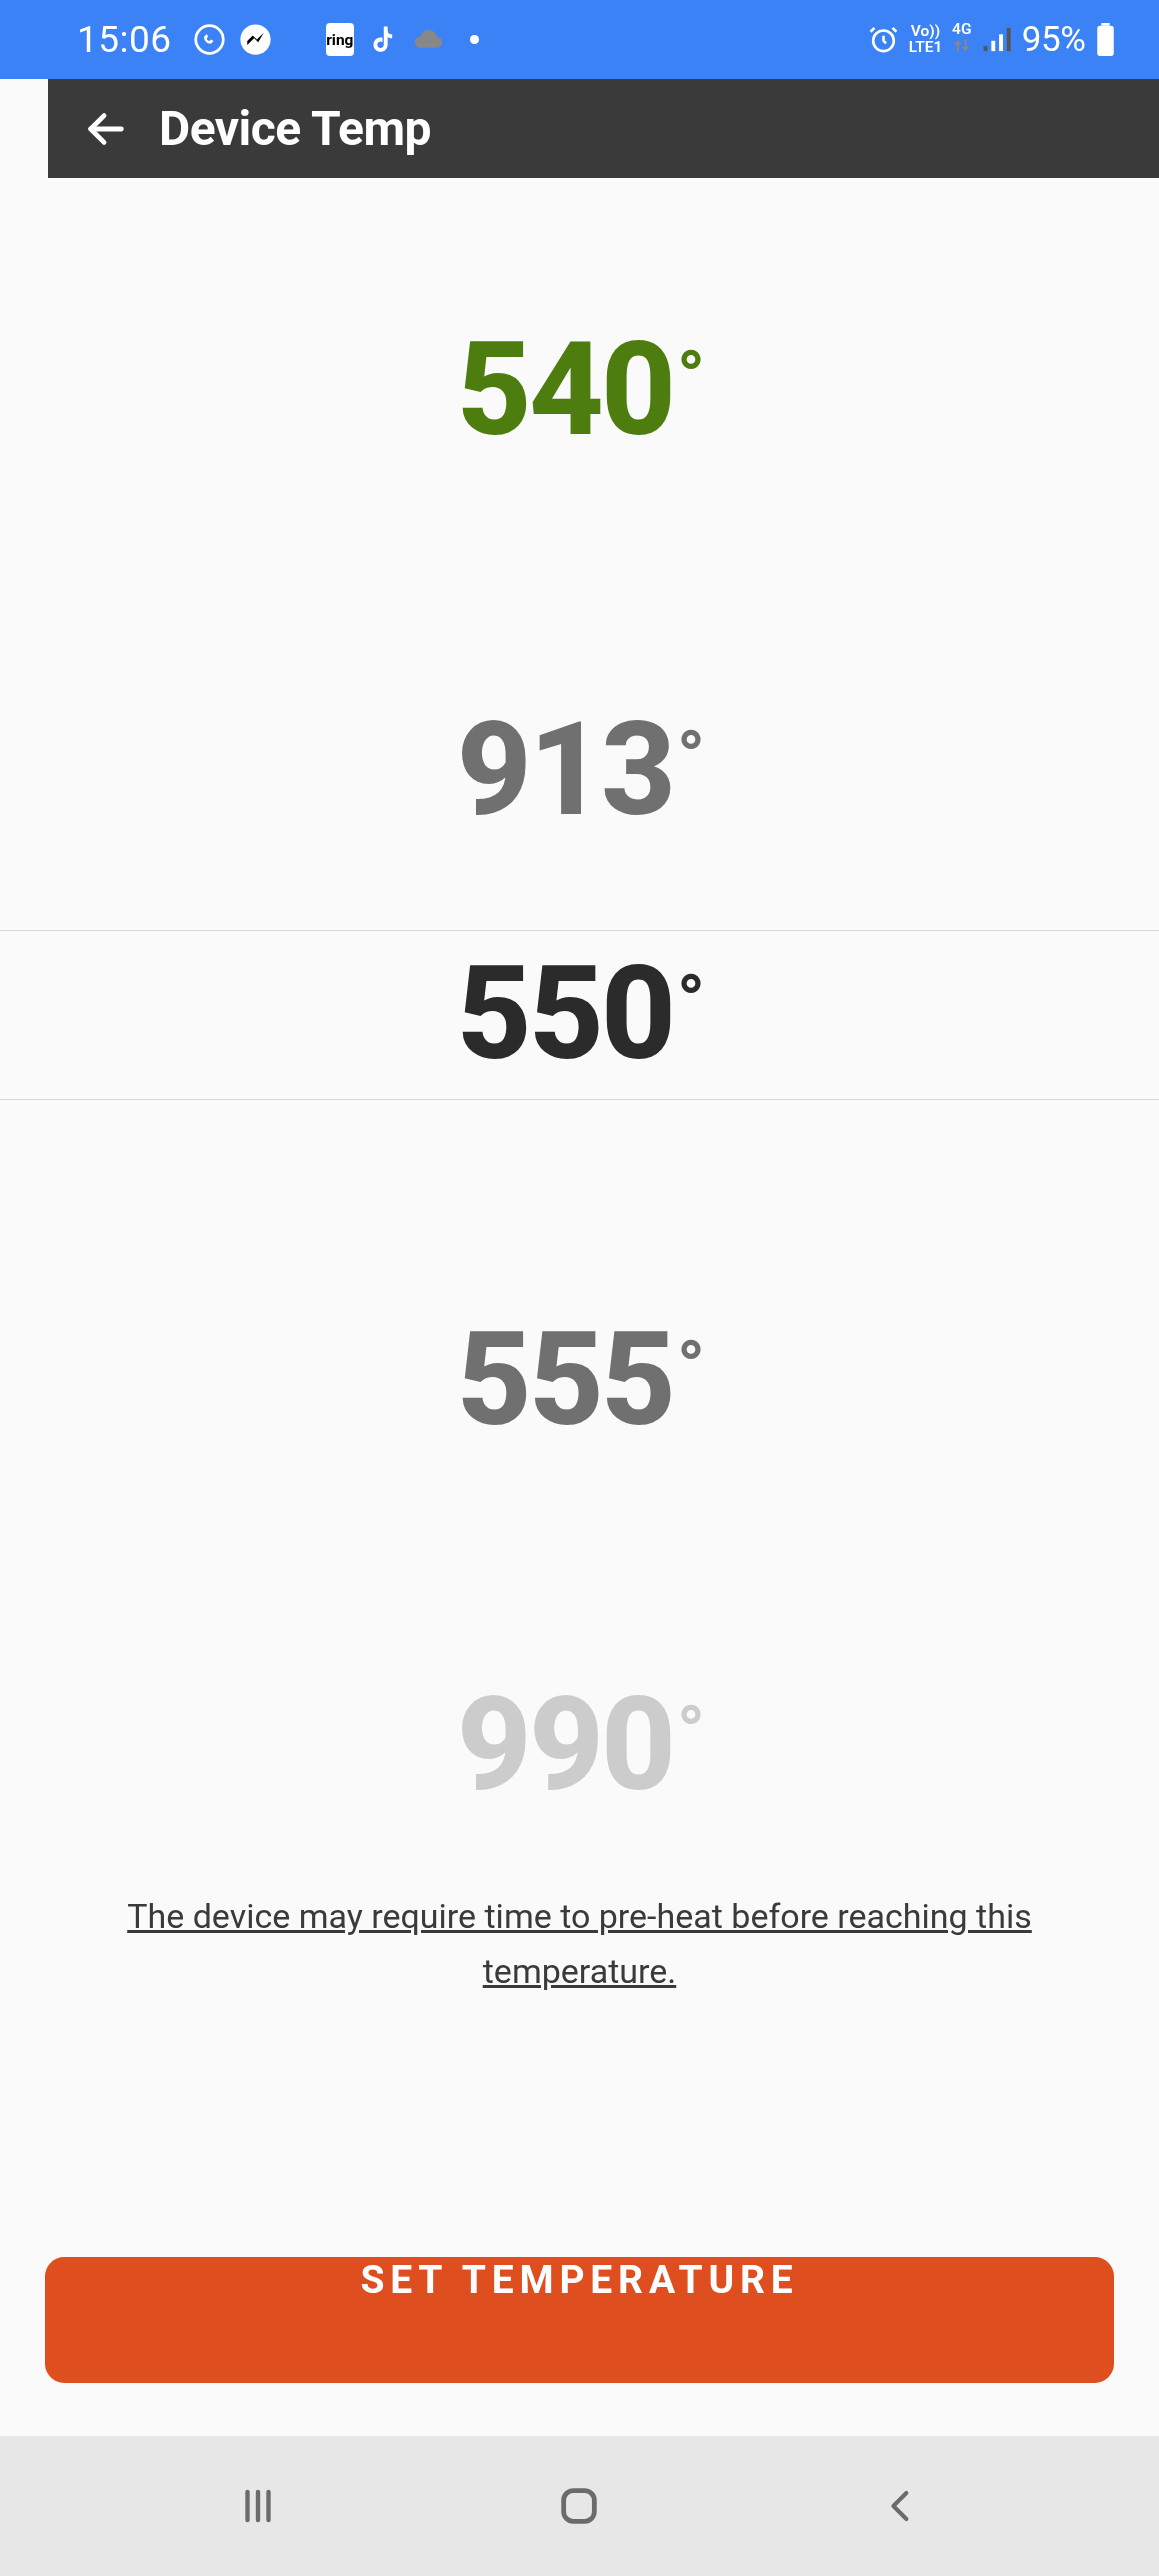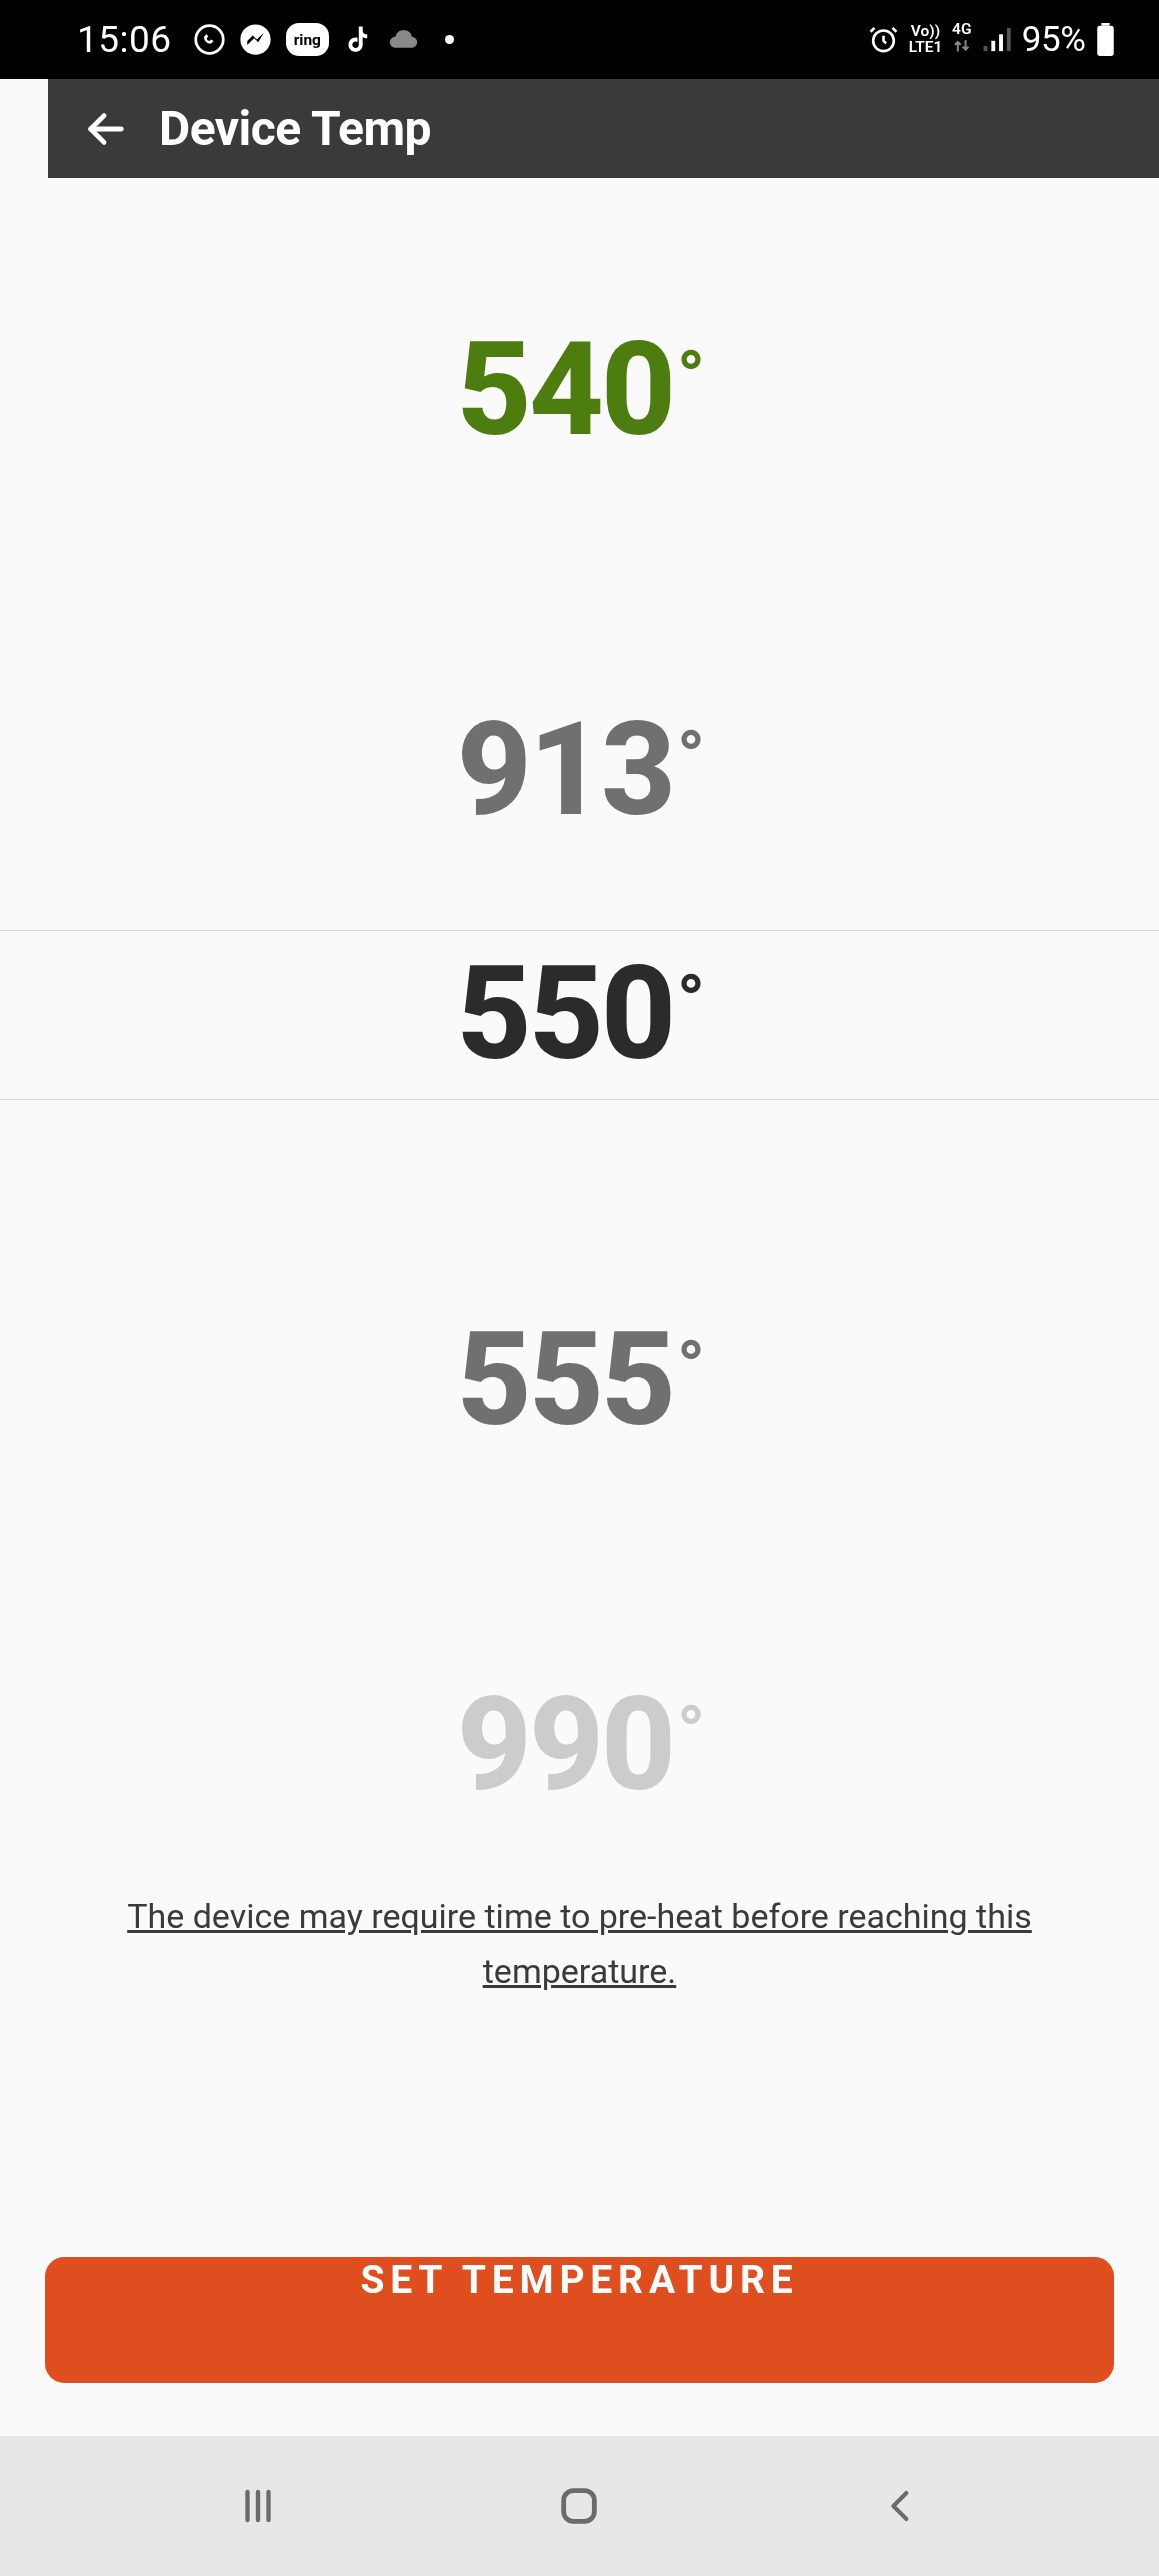--- a/index.html
+++ b/index.html
@@ -12,21 +12,21 @@
       height: 2576px;
       font-family: -apple-system, BlinkMacSystemFont, 'Segoe UI', Roboto, Helvetica, Arial, sans-serif;
       background: #fafafa;
       position: relative;
       overflow: hidden;
     }
 
     
     .status-bar {
       height: 79px;
-      background: #000000;
+      background: #3b82f6;
       display: flex;
       align-items: center;
       justify-content: space-between;
       padding: 0 43px 0 77px;
       color: #ffffff;
     }
     .status-left {
       display: flex;
       align-items: center;
       gap: 13.5px;
@@ -52,30 +52,31 @@
       font-weight: 400;
       letter-spacing: -0.5px;
     }
     .status-net-label {
       font-size: 15.5px;
       line-height: 15.5px;
       font-weight: 600;
       text-align: center;
     }
     .ring-icon {
-      width: 43px;
+      width: 28px;
       height: 33px;
-      border-radius: 13px;
+      border-radius: 4px;
       background: #ffffff;
       color: #000000;
       font-size: 15.5px;
       font-weight: 700;
       display: flex;
       align-items: center;
       justify-content: center;
+      margin-left: 40px;
     }
     .dot {
       width: 8.7px;
       height: 8.7px;
       border-radius: 50%;
       background: #ffffff;
       margin-left: 11.6px;
     }
 
     

